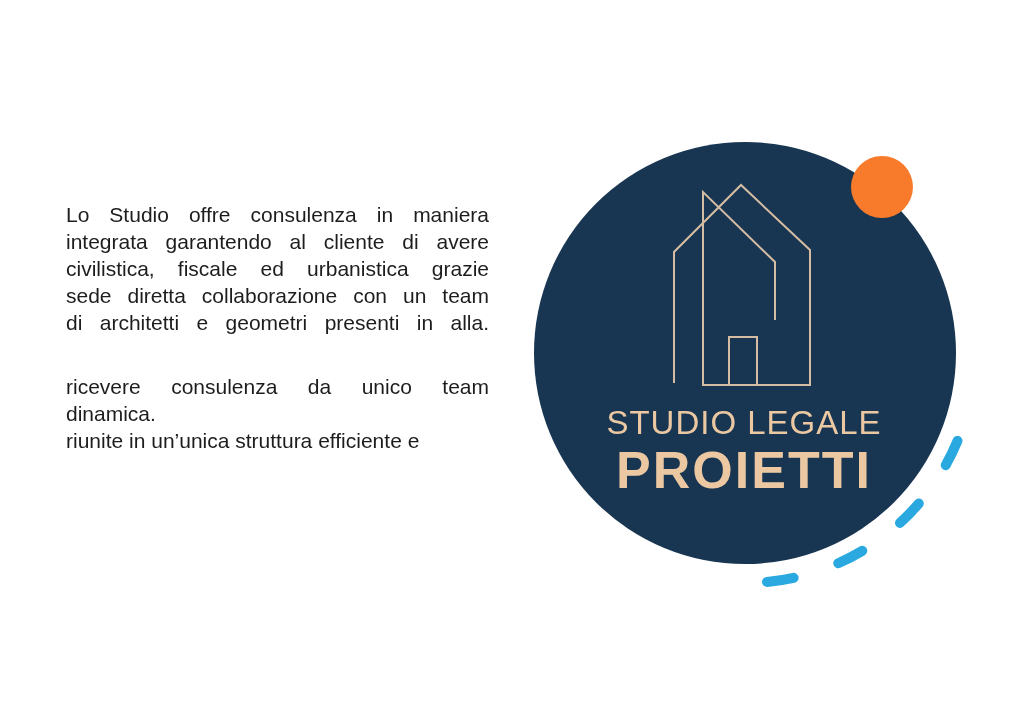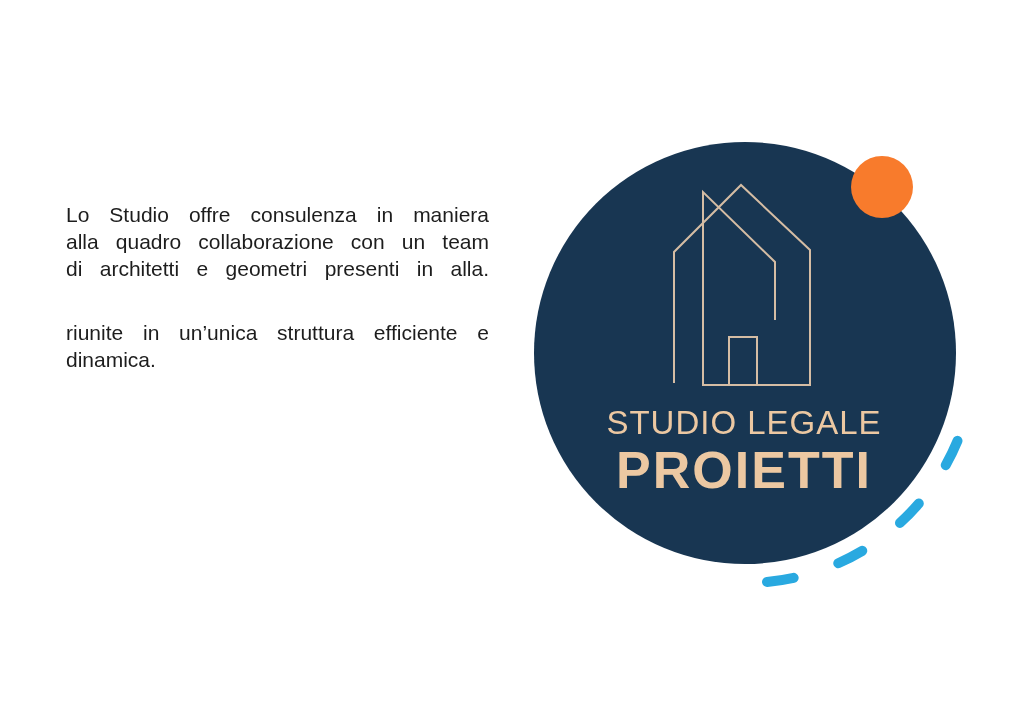--- a/index.html
+++ b/index.html
@@ -38,26 +38,29 @@
   .logo-name  { font-family: "Liberation Sans", sans-serif; font-weight: 700; letter-spacing: 2px; }
 </style>
 </head>
 <body>
 
 <div class="canvas">
 
   <div class="text-block">
     <div class="paragraph first">
         <div class="line">Lo Studio offre consulenza in maniera</div>
-        <div class="line">alla quadro collaborazione con un team</div>
+        <div class="line">integrata garantendo al cliente di avere</div>
+        <div class="line">civilistica, fiscale ed urbanistica grazie</div>
+        <div class="line">sede diretta collaborazione con un team</div>
         <div class="line">di architetti e geometri presenti in alla.</div>
       </div>
     <div class="paragraph second">
+        <div class="line">ricevere consulenza da unico team</div>
+        <div class="line">dinamica.</div>
         <div class="line">riunite in un’unica struttura efficiente e</div>
-        <div class="line">dinamica.</div>
       </div>
   </div>
 
   <svg class="logo-layer" viewBox="0 0 1024 724">
 
     <circle cx="745" cy="353" r="211" fill="#183652"></circle>
 
     <circle cx="882" cy="187" r="31" fill="#f87b2c"></circle>
 
     <g>

